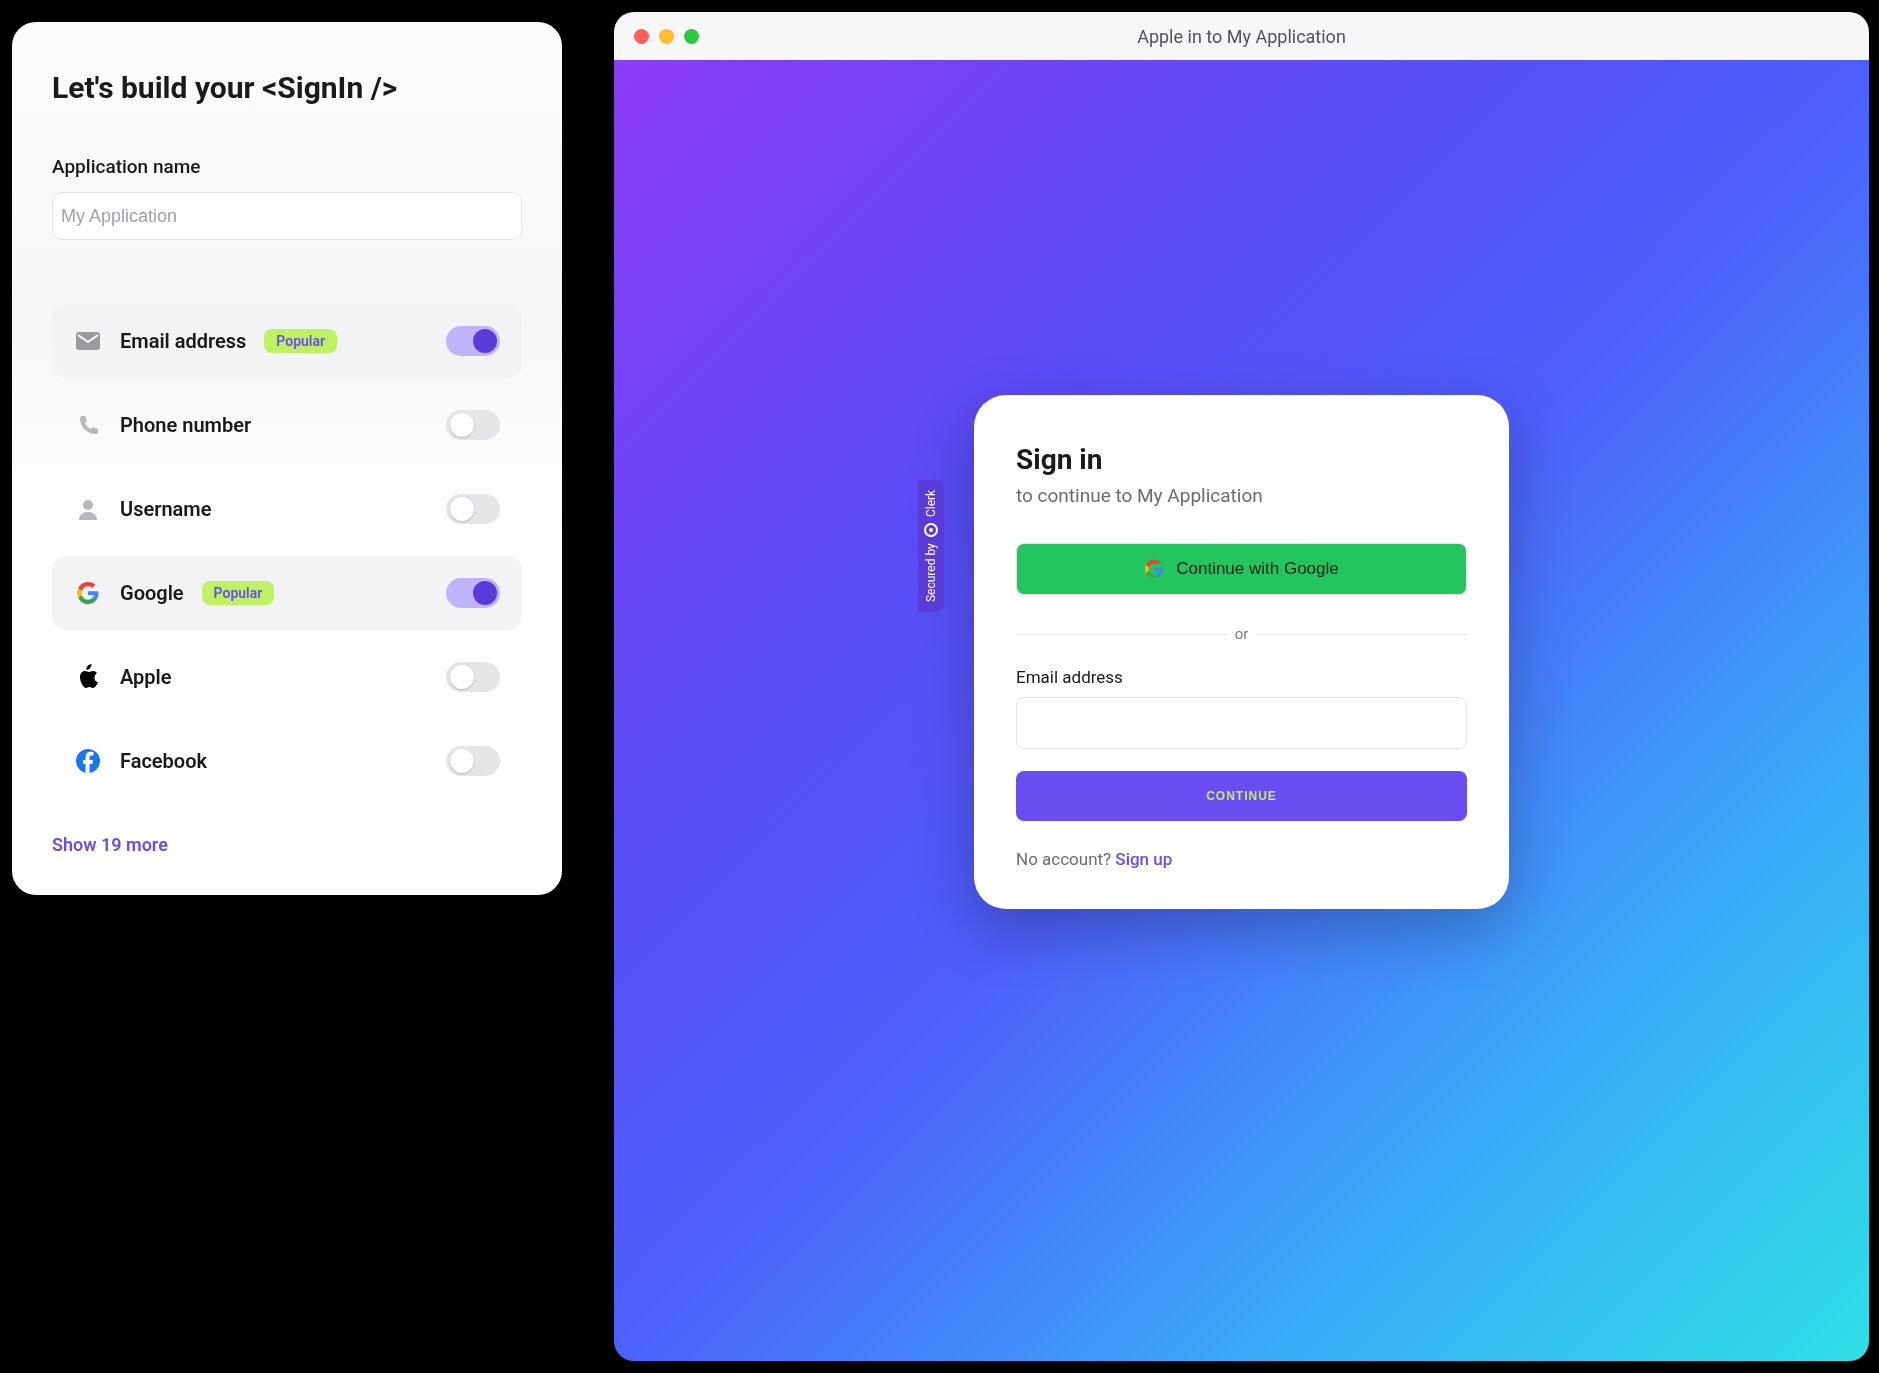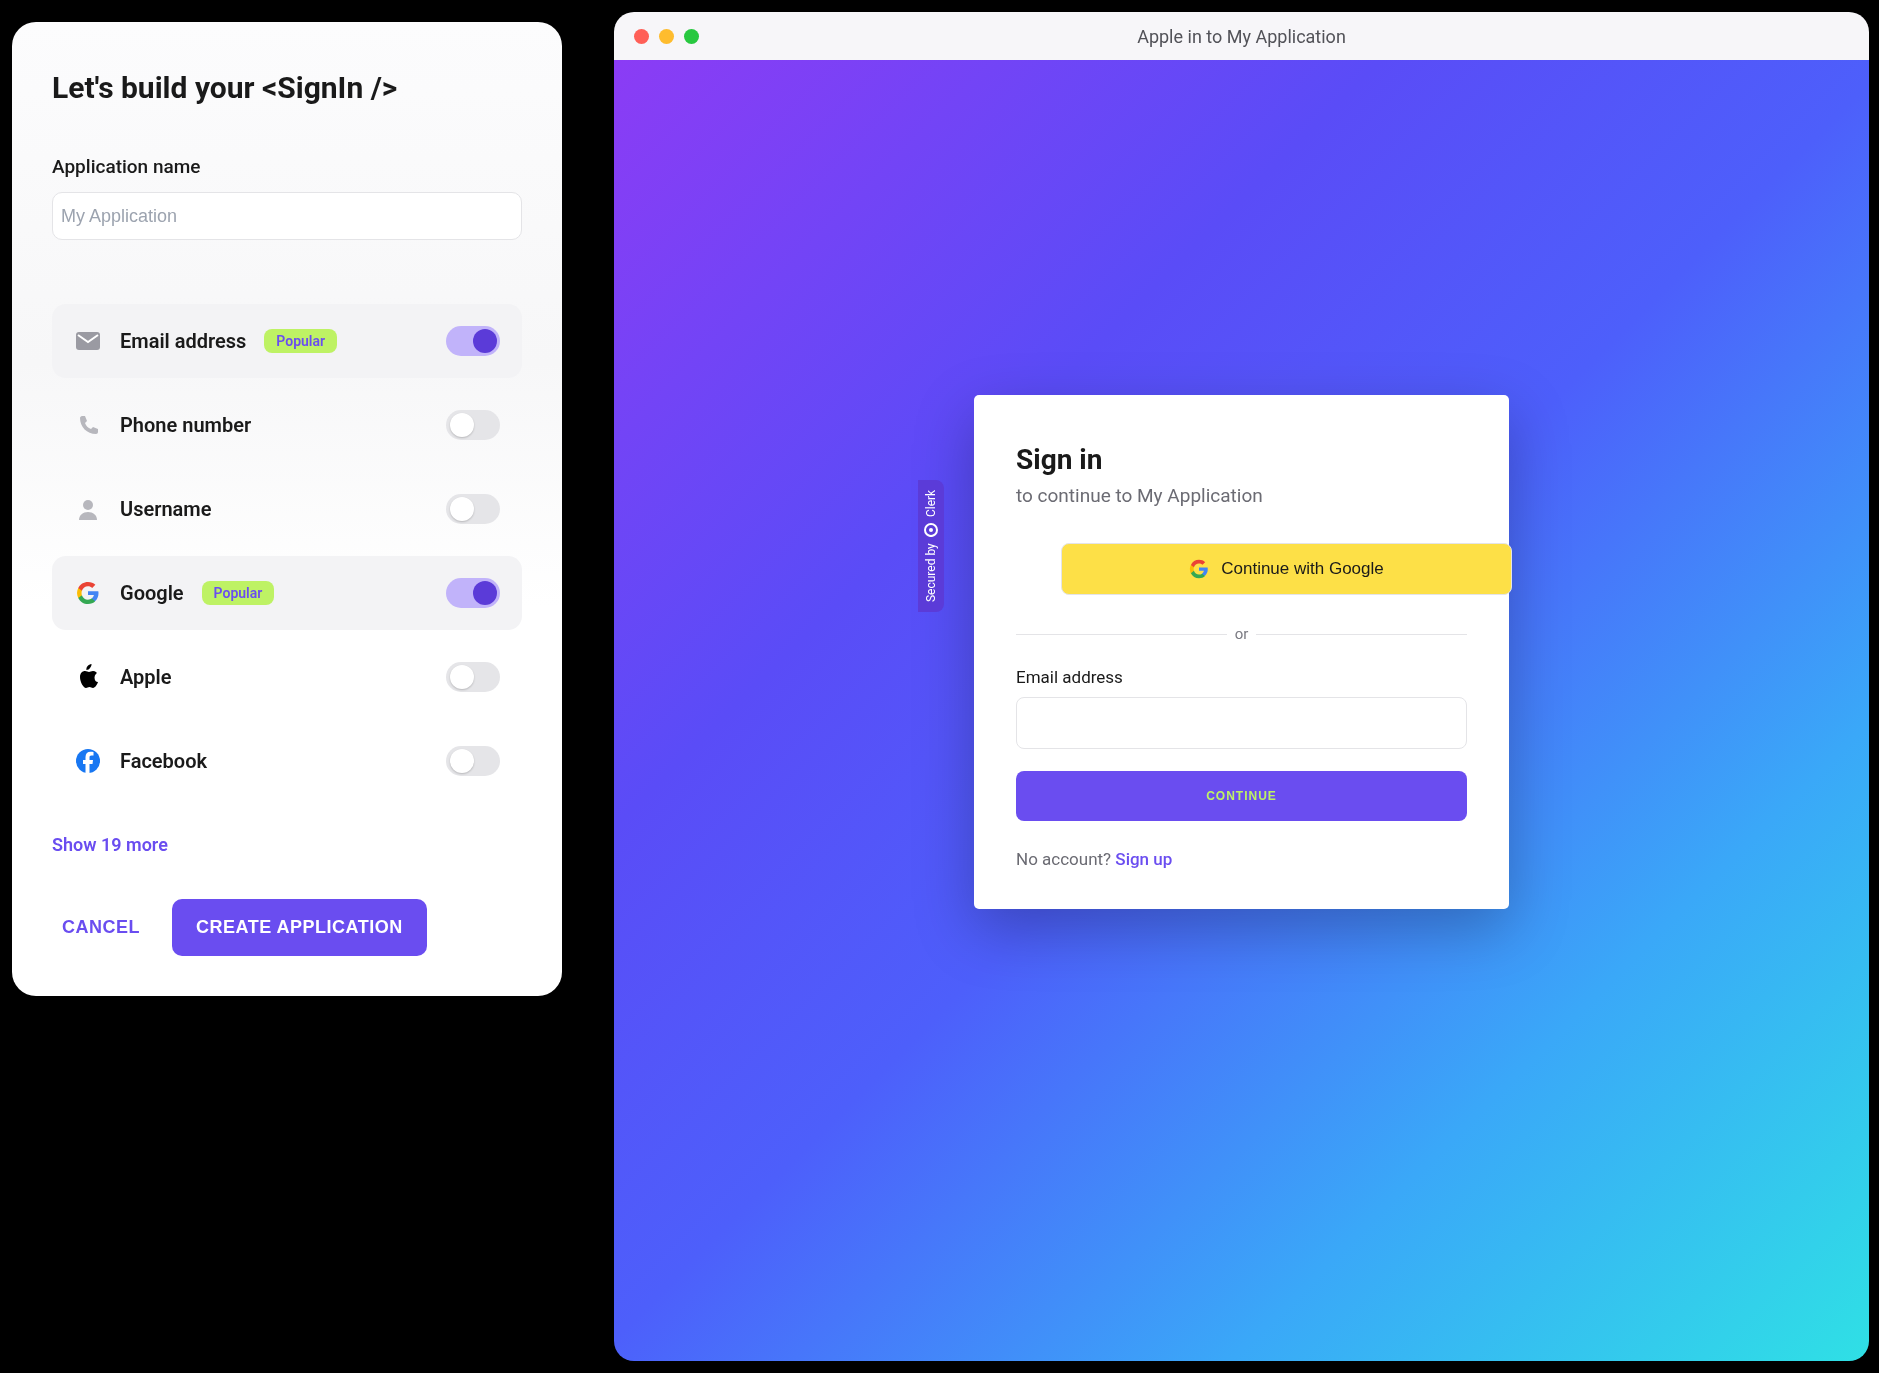--- a/index.html
+++ b/index.html
@@ -202,21 +202,21 @@
   gap: 6px;
 }
 .clerk-logo-mini {
   width: 14px; height: 14px;
   display: inline-block;
 }
 
 .signin-card {
   width: 535px;
   background: #fff;
-  border-radius: 5px;
+  border-radius: 32px;
   padding: 48px 42px 40px;
   box-shadow: 0 20px 60px rgba(0,0,0,0.25);
   position: absolute;
   left: 360px;
   top: 335px;
 }
 .signin-title {
   font-size: 28px;
   font-weight: 700;
   color: #1a1a1a;
@@ -225,29 +225,28 @@
 .signin-sub {
   font-size: 19px;
   color: #6b6b73;
   margin-bottom: 36px;
 }
 .google-btn {
   width: 100%;
   height: 52px;
   border: 1px solid #e4e4e7;
   border-radius: 8px;
-  background: #fde047;
+  background: #22c55e;
   display: flex;
   align-items: center;
   justify-content: center;
   gap: 12px;
   font-size: 17px;
   font-weight: 500;
   color: #1a1a1a;
-  margin-left: 45px;
 }
 .or-divider {
   display: flex;
   align-items: center;
   gap: 8px;
   margin: 30px 0 24px;
 }
 .or-line { flex: 1; height: 1px; background: #e4e4e7; }
 .or-text { font-size: 15px; color: #7a7a82; }
 .email-label {
@@ -384,24 +383,20 @@
       <span class="spacer"></span>
       <div class="toggle off">
           <div class="toggle-knob"></div>
         </div>
     </div>
 
   </div>
 
   <a class="show-more">Show 19 more</a>
 
-  <div class="buttons-row">
-    <button class="btn-cancel">CANCEL</button>
-    <button class="btn-create">CREATE APPLICATION</button>
-  </div>
 </div>
 
 <div class="preview-window">
   <div class="window-chrome">
     <div class="traffic">
       <div class="light red"></div>
       <div class="light yellow"></div>
       <div class="light green"></div>
     </div>
     <div class="window-title">Apple in to My Application</div>

